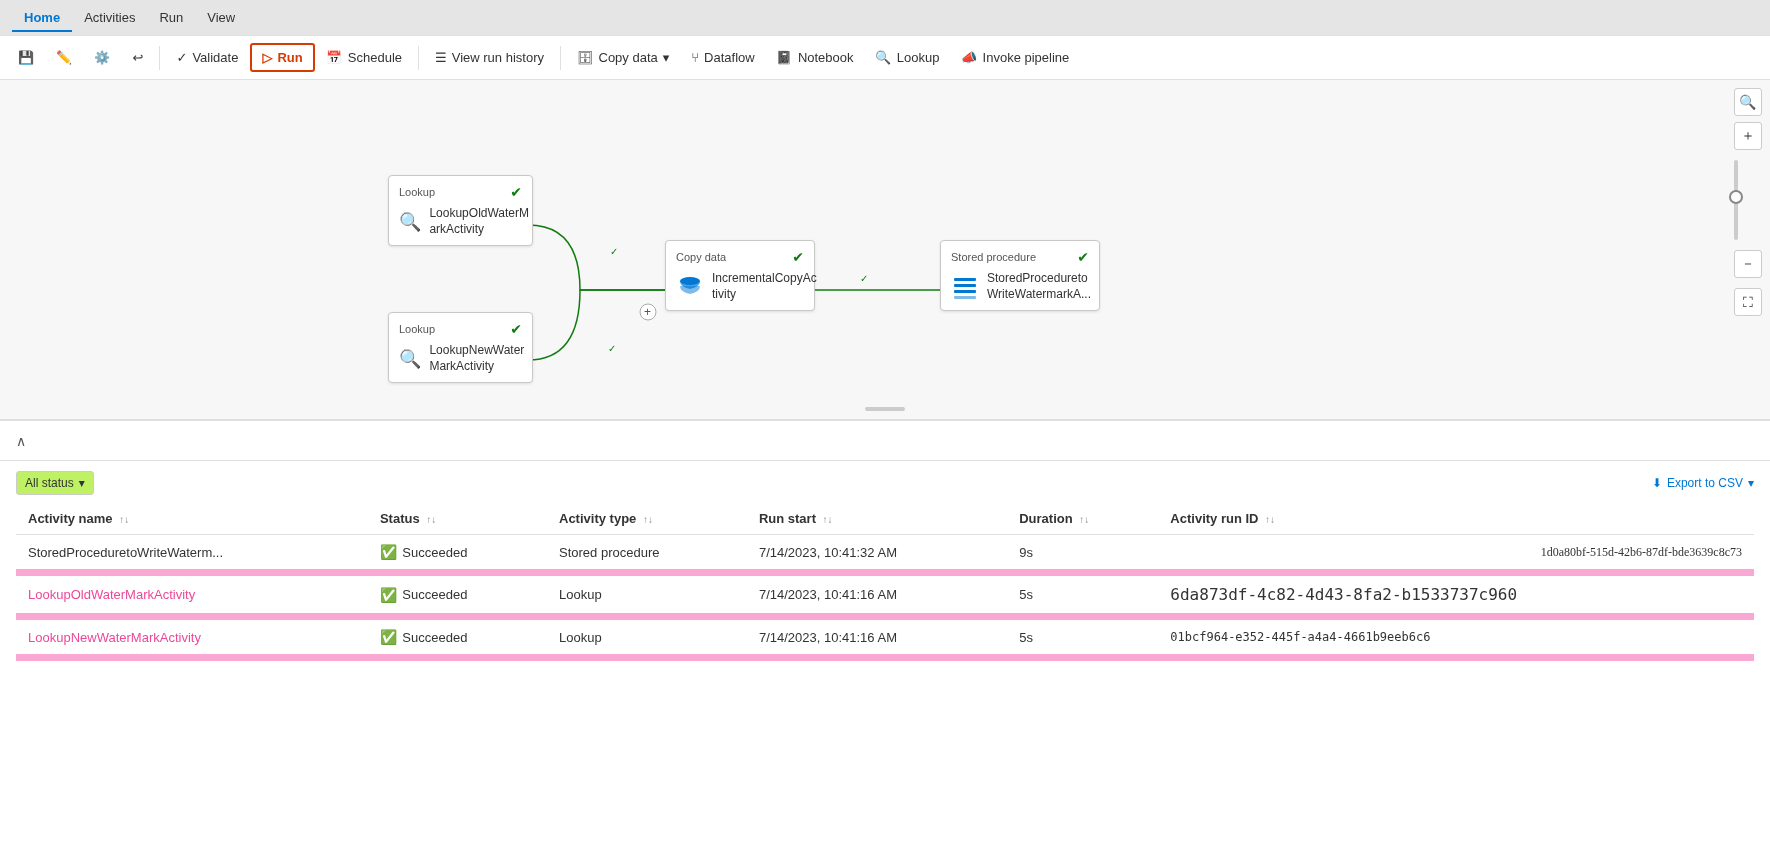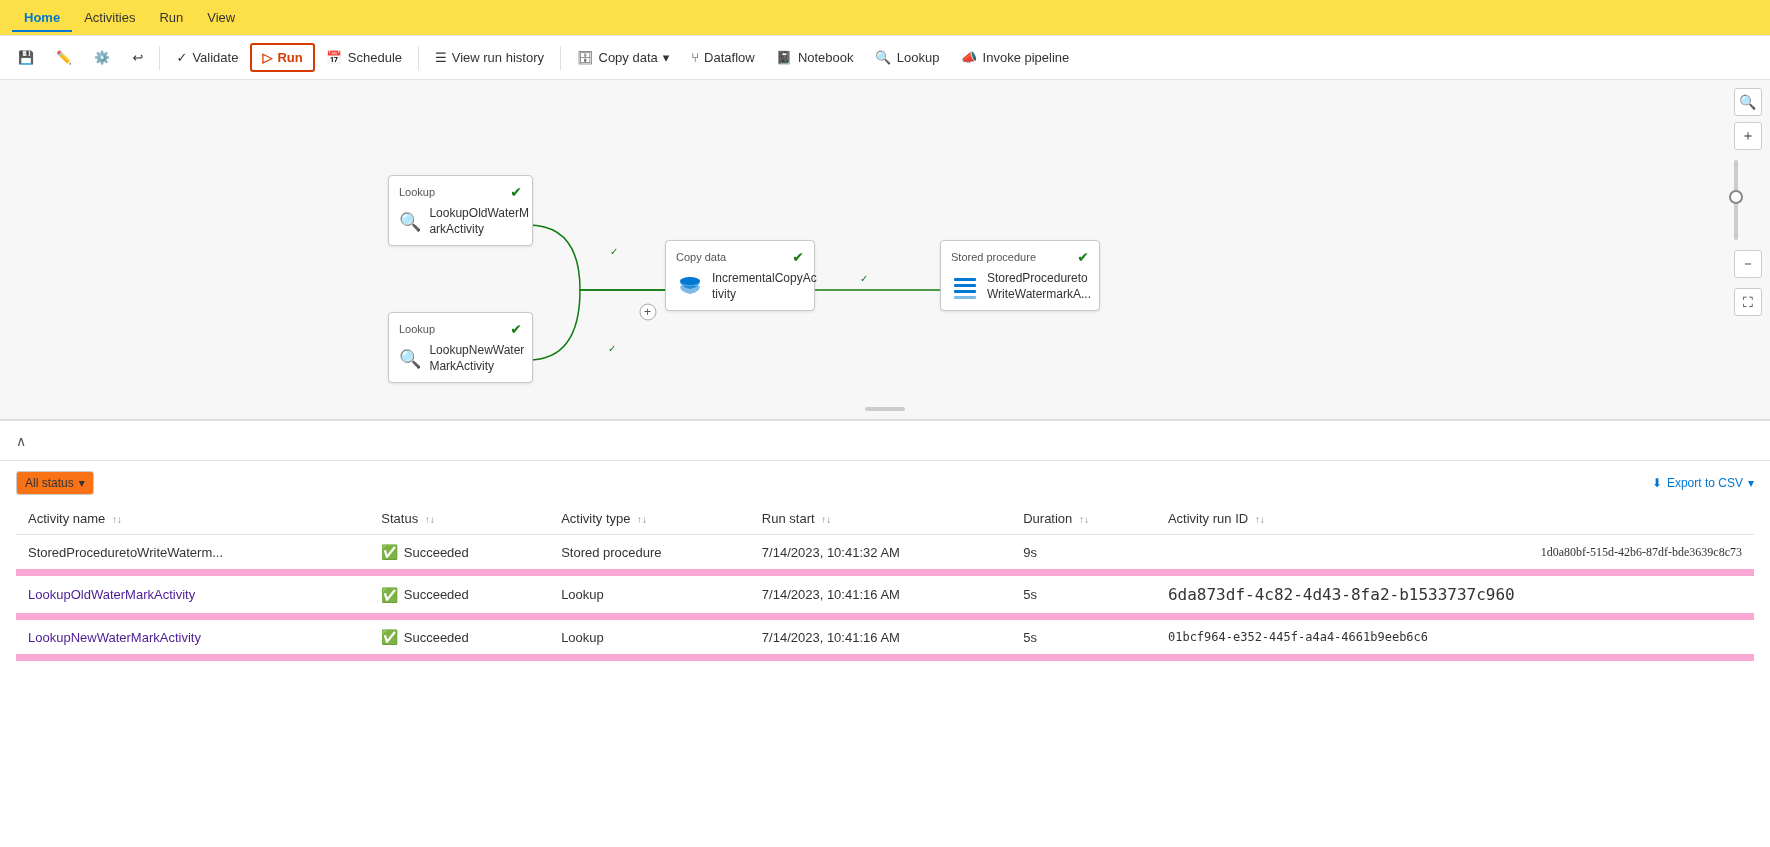--- a/index.html
+++ b/index.html
@@ -1,19 +1,19 @@
 <!DOCTYPE html>
 <html><head>
   <meta charset="utf-8">
   <style>
     * { box-sizing: border-box; margin: 0; padding: 0; }
     body { font-family: 'Segoe UI', Arial, sans-serif; font-size: 13px; background: #fff; color: #333; height: 847px; overflow: hidden; }
 
     
-    .top-nav { display: flex; align-items: center; padding: 12px 12px; height: 36px; border-bottom: 1px solid #e0e0e0; background: #fde047; }
+    .top-nav { display: flex; align-items: center; padding: 12px 12px; height: 36px; border-bottom: 1px solid #e0e0e0; background: #e5e5e5; }
     .top-nav-item { padding: 6px 12px; cursor: pointer; font-size: 13px; color: #333; position: relative; }
     .top-nav-item.active { color: #0078d4; font-weight: 600; }
     .top-nav-item.active::after { content: ''; position: absolute; bottom: -1px; left: 0; right: 0; height: 2px; background: #0078d4; }
 
     
     .toolbar { display: flex; align-items: center; padding: 4px 8px; border-bottom: 1px solid #e0e0e0; background: #fff; height: 44px; gap: 2px; }
     .toolbar-btn { display: flex; align-items: center; gap: 5px; padding: 5px 10px; cursor: pointer; border-radius: 3px; font-size: 13px; border: none; background: transparent; color: #333; }
     .toolbar-btn.run-btn { border: 2px solid #d83b01; color: #d83b01; font-weight: 600; }
     .toolbar-sep { width: 1px; height: 24px; background: #e0e0e0; margin: 0 4px; }
 
@@ -46,32 +46,32 @@
 
     
     .output-content { padding: 10px 16px; flex: 1; overflow: auto; }
     .pipeline-run-id { display: flex; align-items: center; gap: 8px; margin-bottom: 12px; font-size: 13px; }
     .pipeline-run-id strong { font-weight: 700; }
     .run-id-value { color: #0078d4; font-family: monospace; font-size: 12px; }
     .icon-sm { font-size: 14px; color: #555; cursor: pointer; }
 
     
     .filter-bar { display: flex; align-items: center; justify-content: space-between; margin-bottom: 8px; }
-    .filter-dropdown { display: flex; align-items: center; gap: 5px; border: 1px solid #ccc; border-radius: 3px; padding: 4px 8px; cursor: pointer; font-size: 12px; background: #f97316; }
+    .filter-dropdown { display: flex; align-items: center; gap: 5px; border: 1px solid #ccc; border-radius: 3px; padding: 4px 8px; cursor: pointer; font-size: 12px; background: #bef264; }
     .export-btn { display: flex; align-items: center; gap: 5px; cursor: pointer; font-size: 12px; color: #0078d4; }
 
     .showing-text { font-size: 12px; color: #555; margin-bottom: 6px; }
 
     
     .data-table { width: 100%; border-collapse: collapse; font-size: 13px; }
-    .data-table th { text-align: left; padding: 8px 12px; font-weight: 400; color: #333; border-bottom: 1px solid #e0e0e0; white-space: nowrap; }
+    .data-table th { text-align: left; padding: 8px 12px; font-weight: 700; color: #333; border-bottom: 1px solid #e0e0e0; white-space: nowrap; }
     .data-table td { padding: 9px 12px; border-bottom: 7px solid #f9a8d4; color: #333; }
     .sort-icon { font-size: 10px; color: #888; margin-left: 3px; cursor: pointer; }
     .status-badge { display: flex; align-items: center; gap: 5px; }
-    .activity-link { color: #4c1d95; cursor: pointer; text-decoration: none; }
+    .activity-link { color: #ec4899; cursor: pointer; text-decoration: none; }
     .success-icon { color: #107c10; font-size: 14px; }
     .zoom-track { width: 4px; height: 80px; background: #ccc; border-radius: 2px; position: relative; margin: 4px 0; }
     .zoom-thumb { width: 14px; height: 14px; background: #fff; border: 2px solid #888; border-radius: 50%; position: absolute; left: -5px; top: 30px; cursor: pointer; }
   </style>
 </head>
 <body>
 
 <div class="top-nav">
   <div class="top-nav-item active">Home</div>
   <div class="top-nav-item">Activities</div>

